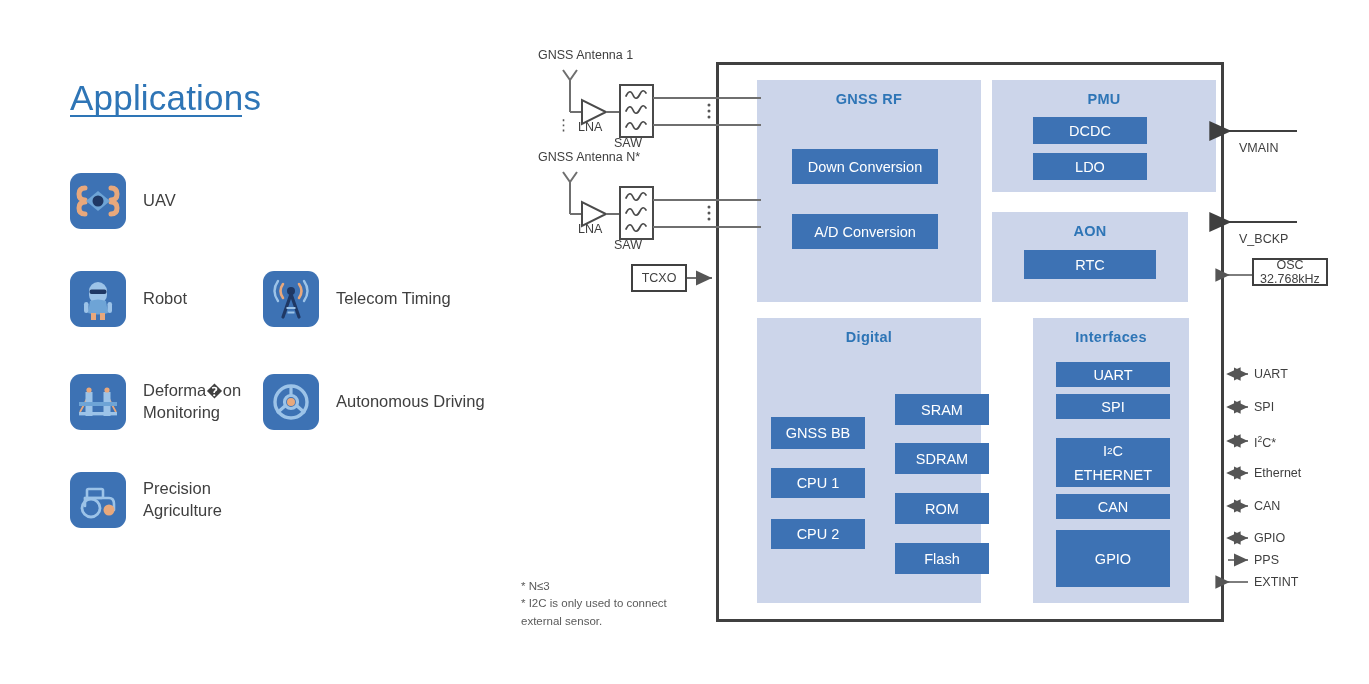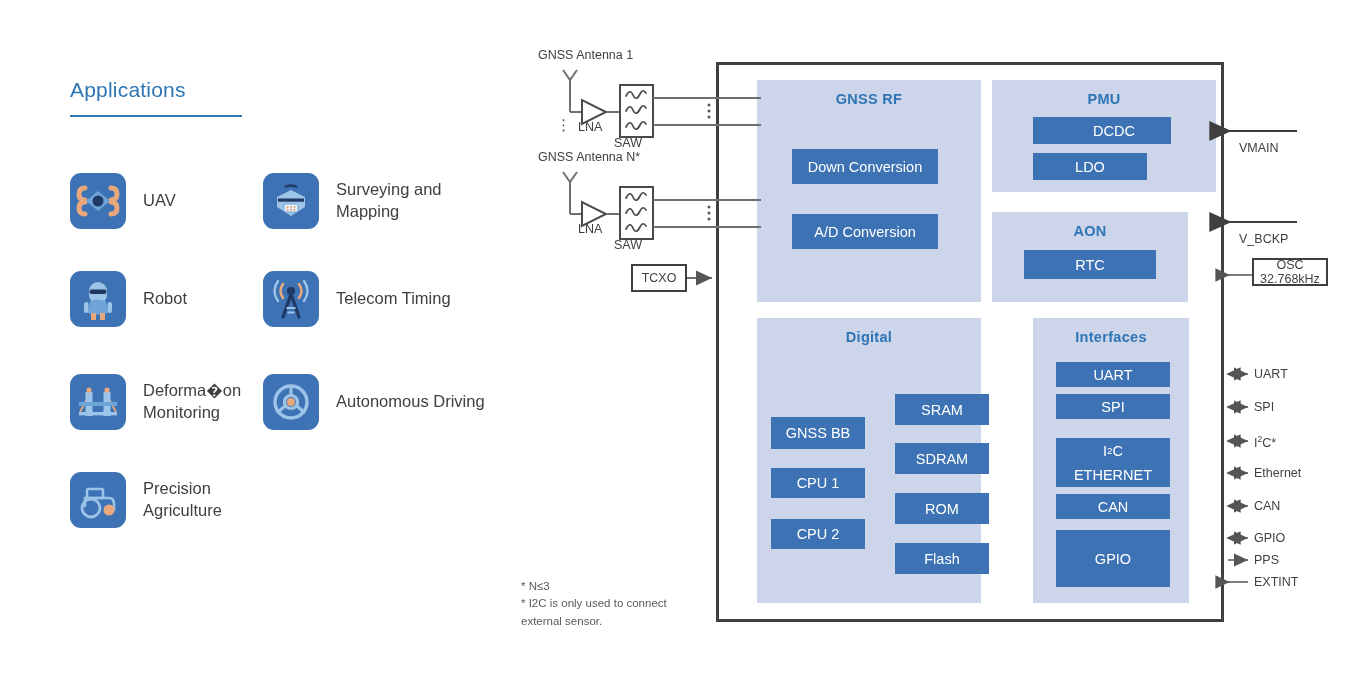--- a/index.html
+++ b/index.html
@@ -6,21 +6,21 @@
   html,body{margin:0;padding:0;}
   body{
     width:1369px;height:684px;position:relative;background:#ffffff;
     font-family:"Liberation Sans",sans-serif;overflow:hidden;
   }
   .abs{position:absolute;}
 
   
   #applications-panel{left:0;top:0;width:500px;height:684px;}
   #applications-title{
-    left:70px;top:78px;font-size:21px;color:#2e75b6;
+    left:70px;top:78px;font-size:35px;color:#2e75b6;
     letter-spacing:.2px;font-weight:400;
   }
   #applications-title-underline{
     left:70px;top:115px;width:172px;height:2px;background:#2e75b6;
   }
   .app-item{display:flex;align-items:center;}
   .app-icon{
     width:56px;height:56px;border-radius:11px;background:#3d72b4;
     flex:0 0 56px;position:relative;overflow:hidden;
   }
@@ -51,21 +51,21 @@
   .sub-block{
     background:#3d72b4;color:#ffffff;text-align:center;
     font-size:14.5px;display:flex;align-items:center;justify-content:center;
   }
 
   #group-gnss-rf{left:757px;top:80px;width:224px;height:222px;}
   #blk-down-conversion{left:792px;top:149px;width:146px;height:35px;}
   #blk-ad-conversion{left:792px;top:214px;width:146px;height:35px;}
 
   #group-pmu{left:992px;top:80px;width:224px;height:112px;}
-  #blk-dcdc{left:1033px;top:117px;width:114px;height:27px;padding-left:24px;}
+  #blk-dcdc{left:1033px;top:117px;width:114px;height:27px;}
   #blk-ldo{left:1033px;top:153px;width:114px;height:27px;}
 
   #group-aon{left:992px;top:212px;width:196px;height:90px;}
   #blk-rtc{left:1024px;top:250px;width:132px;height:29px;}
 
   #group-digital{left:757px;top:318px;width:224px;height:285px;}
   #blk-gnss-bb{left:771px;top:417px;width:94px;height:32px;}
   #blk-cpu1{left:771px;top:468px;width:94px;height:30px;}
   #blk-cpu2{left:771px;top:519px;width:94px;height:30px;}
   #blk-sram{left:895px;top:394px;width:94px;height:31px;}
@@ -141,37 +141,20 @@
         <path d="M41 15 q6 0 6 6 q0 6 -6 6" stroke="#e8a87c" stroke-width="5" fill="none" stroke-linecap="round"></path>
         <path d="M15 41 q-6 0 -6 -6 q0 -6 6 -6" stroke="#e8a87c" stroke-width="5" fill="none" stroke-linecap="round"></path>
         <path d="M41 41 q6 0 6 -6 q0 -6 -6 -6" stroke="#e8a87c" stroke-width="5" fill="none" stroke-linecap="round"></path>
         <path d="M28 18 L40 28 L28 38 L16 28 Z" fill="#6ea4d6"></path>
         <circle cx="28" cy="28" r="5.5" fill="#1f3864"></circle>
       </svg>
     </div>
     <div class="app-label">UAV</div>
   </div>
 
-  <div class="abs app-item" id="app-surveying">
-    <div class="app-icon">
-      <svg width="56" height="56" viewBox="0 0 56 56">
-        <path d="M22 14 q6 -3 12 0" stroke="#1f3864" stroke-width="2.5" fill="none"></path>
-        <path d="M14 24 L28 17 L42 24 L42 34 L28 43 L14 34 Z" fill="#9cc3e8"></path>
-        <rect x="15" y="25.5" width="26" height="3.2" fill="#1f3864"></rect>
-        <rect x="21" y="31" width="14" height="8" rx="1.6" fill="#eaf3fb" stroke="#6ea4d6" stroke-width="1"></rect>
-        <circle cx="24.5" cy="34" r="1.1" fill="#e8a87c"></circle>
-        <circle cx="28" cy="34" r="1.1" fill="#e8a87c"></circle>
-        <circle cx="31.5" cy="34" r="1.1" fill="#e8a87c"></circle>
-        <circle cx="24.5" cy="36.8" r="1.1" fill="#e8a87c"></circle>
-        <circle cx="28" cy="36.8" r="1.1" fill="#e8a87c"></circle>
-        <circle cx="31.5" cy="36.8" r="1.1" fill="#e8a87c"></circle>
-      </svg>
-    </div>
-    <div class="app-label">Surveying and Mapping</div>
-  </div>
 
   <div class="abs app-item" id="app-robot">
     <div class="app-icon">
       <svg width="56" height="56" viewBox="0 0 56 56">
         <path d="M19 20 a9 9 0 0 1 18 0 v4 a9 9 0 0 1 -18 0 Z" fill="#9cc3e8"></path>
         <rect x="19.5" y="18.5" width="17" height="4.5" rx="2" fill="#1f3864"></rect>
         <path d="M20 30 q8 -3 16 0 l2 12 q-10 3 -20 0 Z" fill="#6ea4d6"></path>
         <rect x="14" y="31" width="4.5" height="11" rx="2.2" fill="#9cc3e8"></rect>
         <rect x="37.5" y="31" width="4.5" height="11" rx="2.2" fill="#9cc3e8"></rect>
         <rect x="21" y="42" width="5" height="7" fill="#e8a87c"></rect>

